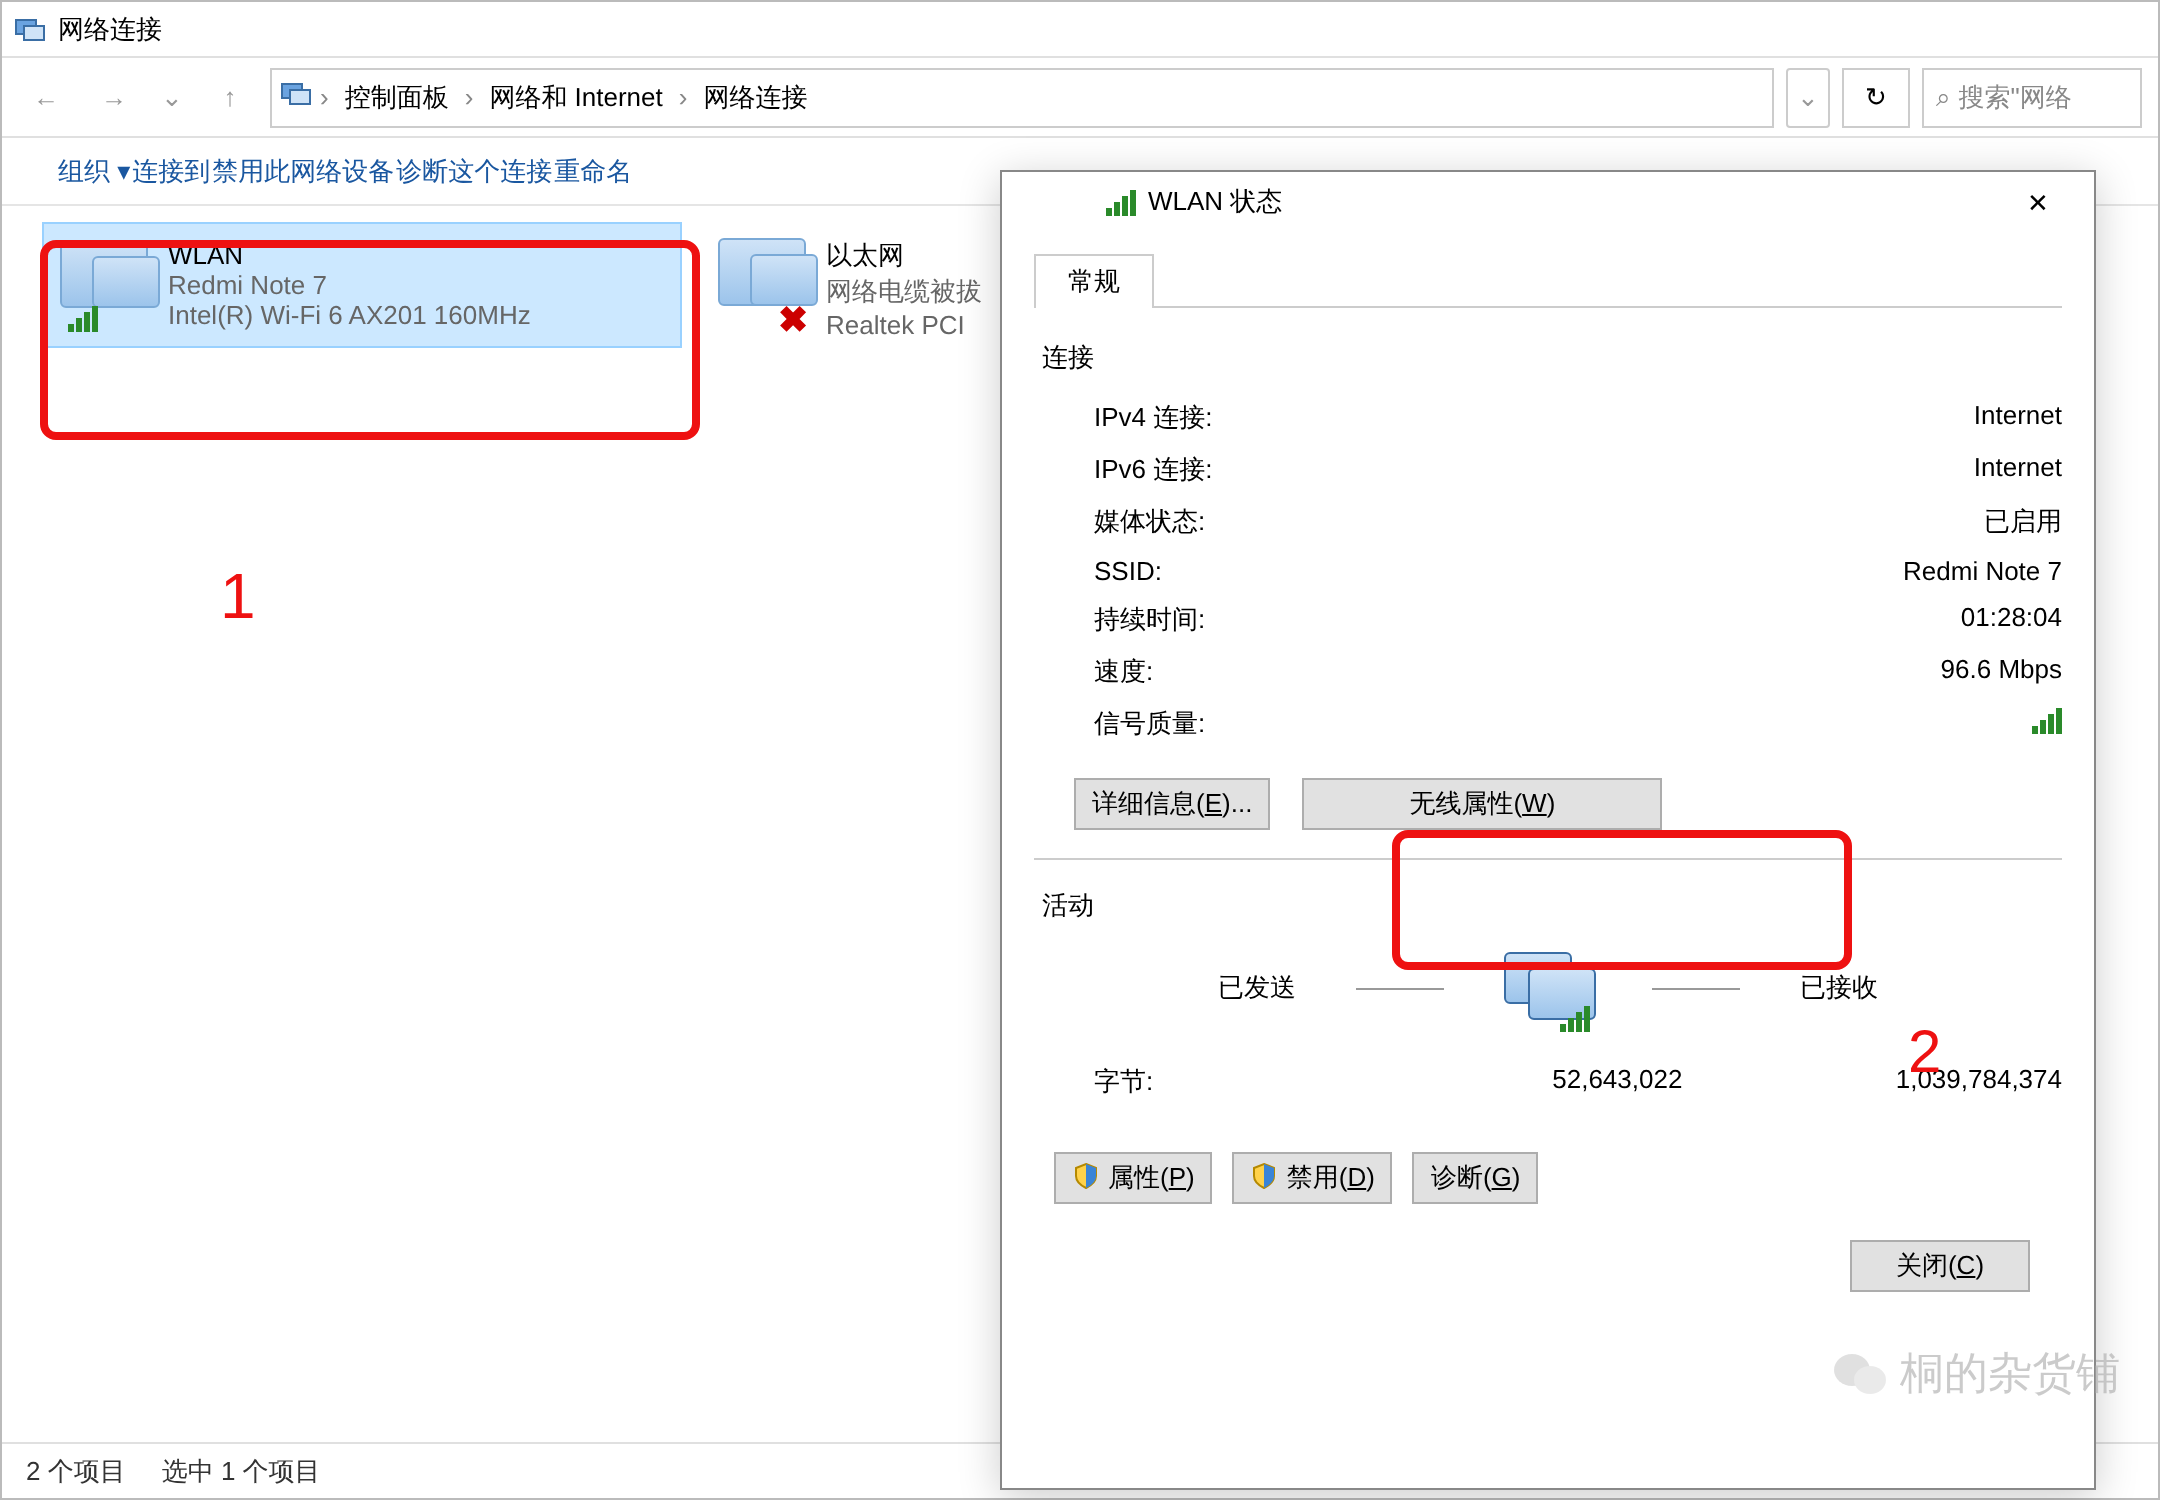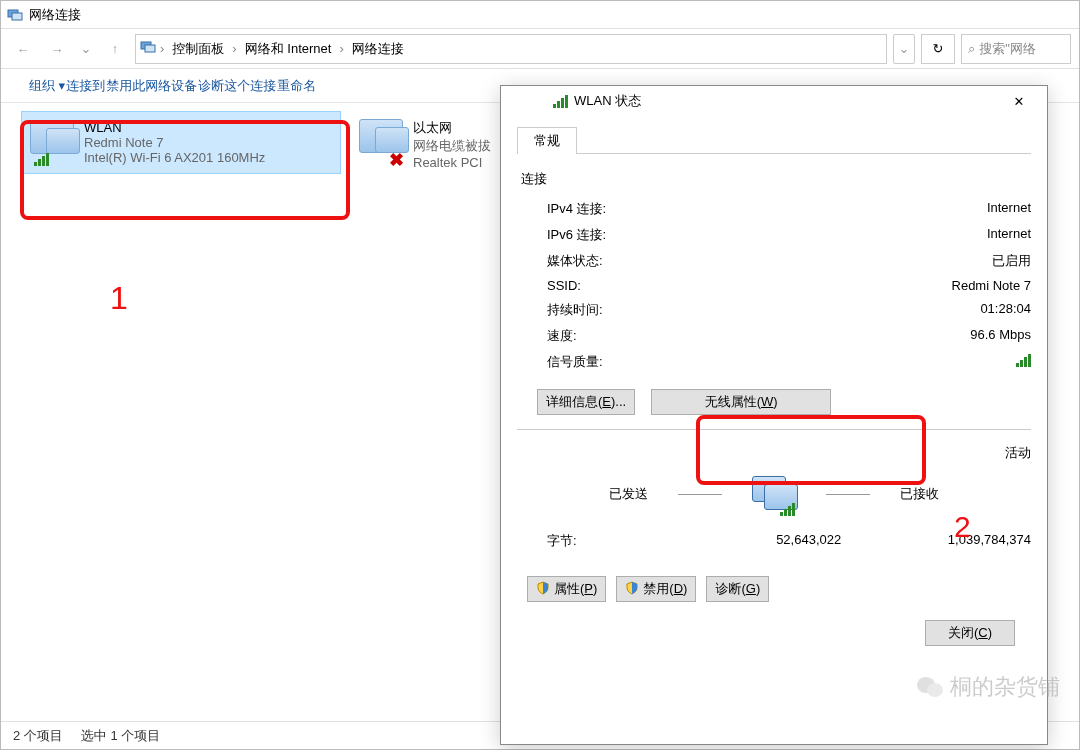--- a/index.html
+++ b/index.html
@@ -205,21 +205,21 @@
             <span></span>
           </span></span>
       </div>
 
     <div class="btn-row">
       <button class="btn"><span>详细信息(</span><span class="u">E</span><span>)...</span></button>
       <button class="btn" style="min-width:180px;"><span>无线属性(</span><span class="u">W</span><span>)</span></button>
     </div>
 
     <div class="hr"></div>
-    <div class="fieldset-label" style="margin-top:0;text-align:right;">活动</div>
+    <div class="fieldset-label" style="margin-top:0;">活动</div>
 
     <div class="activity">
       <span class="lbl">已发送</span>
       <span class="dash"></span>
       <span style="position:relative;width:44px;height:36px;">
         <span style="position:absolute;left:0;top:0;width:34px;height:26px;background:linear-gradient(#cfe3f7,#9cc4eb);border:1px solid #3a6ea5;border-radius:3px;"></span>
         <span style="position:absolute;left:12px;top:8px;width:34px;height:26px;background:linear-gradient(#cfe3f7,#9cc4eb);border:1px solid #3a6ea5;border-radius:3px;"></span>
         <span class="signal-bars" style="position:absolute;left:28px;bottom:-4px;">
             <span></span>
             <span></span>

